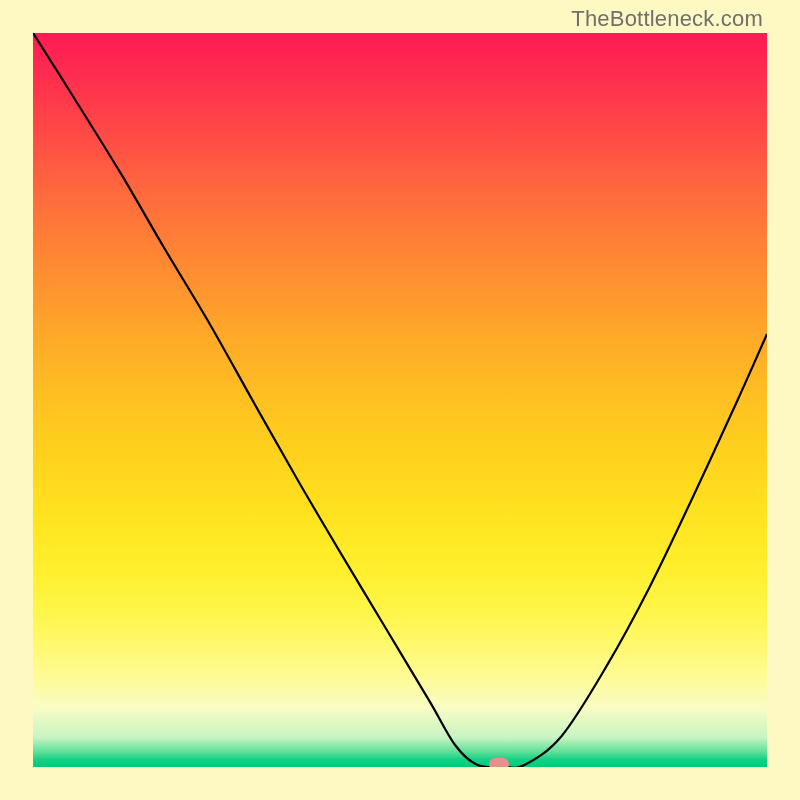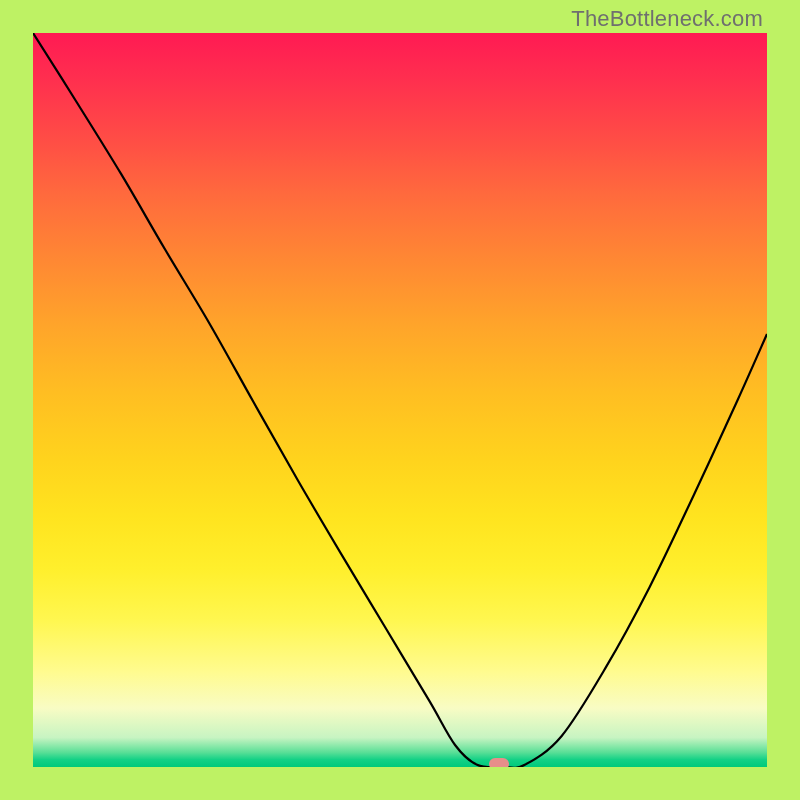--- a/index.html
+++ b/index.html
@@ -1,17 +1,17 @@
 <!DOCTYPE html>
 <html><head>
 <meta charset="utf-8">
 <style>
   * { margin: 0; padding: 0; box-sizing: border-box; }
   body { width: 800px; height: 800px; background: #000; position: relative; font-family: Arial, sans-serif; }
-  .frame { position: absolute; top: 0; left: 0; width: 800px; height: 800px; background: #bef264; }
+  .frame { position: absolute; top: 0; left: 0; width: 800px; height: 800px; background: #fef9c3; }
   .plot-area {
     position: absolute;
     top: 33px;
     left: 33px;
     width: 734px;
     height: 734px;
     overflow: hidden;
   }
   .gradient-bg {
     position: absolute;

